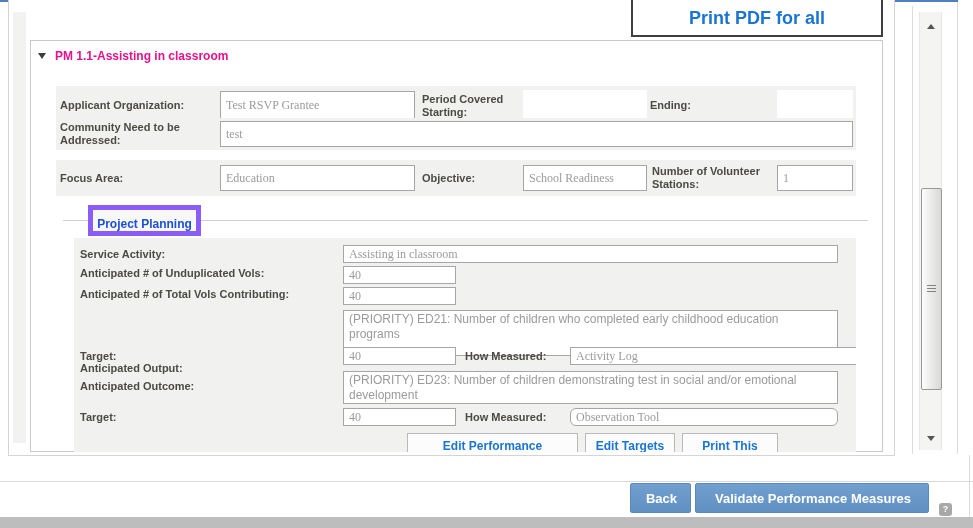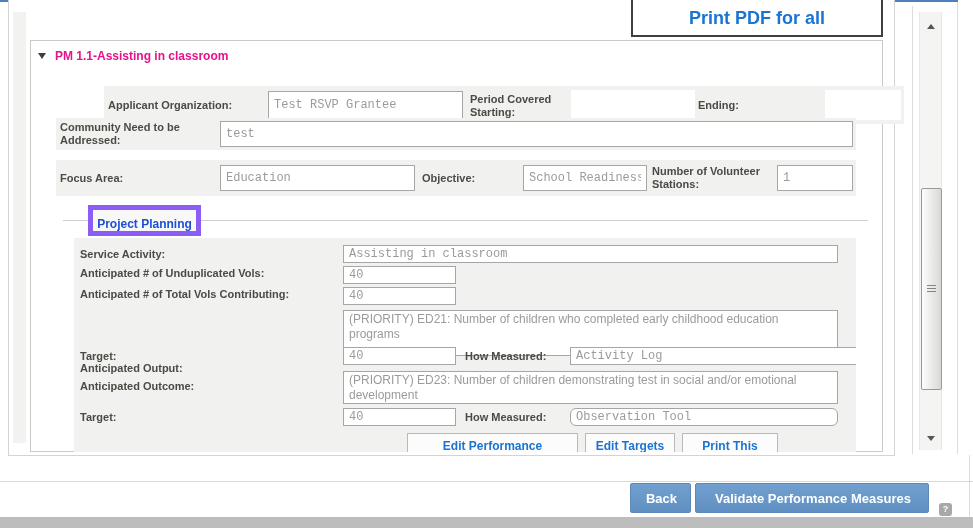--- a/index.html
+++ b/index.html
@@ -21,21 +21,21 @@
   .pm-box{left:30px;top:40px;width:853px;height:412px;background:#fff;
     border:1px solid #c9c9c9;box-sizing:border-box;}
   .pm-header{left:38px;top:49px;display:flex;align-items:center;gap:9px;cursor:pointer;}
   .tri-down{width:0;height:0;border-left:4.5px solid transparent;border-right:4.5px solid transparent;
     border-top:6px solid #3e3e3e;}
   .pm-title{color:#e8118d;font-weight:bold;font-size:12px;}
 
   .row{background:#f1f1ef;}
   .lbl{position:absolute;color:#4c4a44;font-weight:bold;font-size:11px;line-height:13px;}
   .in{position:absolute;box-sizing:border-box;border:1px solid #a6a6a6;background:#fff;
-    color:#9b9b9b;font-size:12px;font-family:Liberation Mono, monospace;
+    color:#9b9b9b;font-size:12px;font-family:Liberation Serif, serif;
     padding:1px 5px;outline:none;}
   .box{position:absolute;box-sizing:border-box;border:1px solid #a6a6a6;background:#fff;
     color:#9b9b9b;font-size:12px;line-height:15px;padding:1px 5px;overflow:hidden;}
   .whitebox{position:absolute;background:#fff;}
 
   .tab-line{left:63px;top:220px;width:805px;height:1px;background:#cfcfcf;}
   .tab{left:88px;top:205px;width:113px;height:31px;background:#f8f8f7;border:5px solid #8b5cf6;
     box-sizing:border-box;z-index:2;color:#1d4ed8;font-weight:bold;font-size:12px;
     text-align:center;line-height:28px;cursor:pointer;}
 
@@ -82,21 +82,21 @@
 
   <button class="abs print-pdf-btn">Print PDF for all Performance Measures</button>
 
   <div class="abs pm-box"></div>
 
   <div class="abs pm-header">
     <span class="tri-down"></span>
     <span class="pm-title">PM 1.1-Assisting in classroom</span>
   </div>
 
-  <div class="abs row" style="left:56px;top:86px;width:800px;height:38px;margin-left:48px;">
+  <div class="abs row" style="left:56px;top:86px;width:800px;height:38px;">
     <span class="lbl" style="left:4px;top:13px;">Applicant Organization:</span>
     <input class="in" style="left: 164px; top: 5px; width: 195px; height: 28px;" value="Test RSVP Grantee">
     <span class="lbl" style="left:366px;top:7px;width:98px;">Period Covered Starting:</span>
     <div class="whitebox" style="left:467px;top:4px;width:124px;height:30px;"></div>
     <span class="lbl" style="left:594px;top:13px;">Ending:</span>
     <div class="whitebox" style="left:721px;top:4px;width:76px;height:30px;"></div>
   </div>
 
   <div class="abs row" style="left:56px;top:118px;width:800px;height:32px;">
     <span class="lbl" style="left:4px;top:3px;width:150px;">Community Need to be Addressed:</span>

